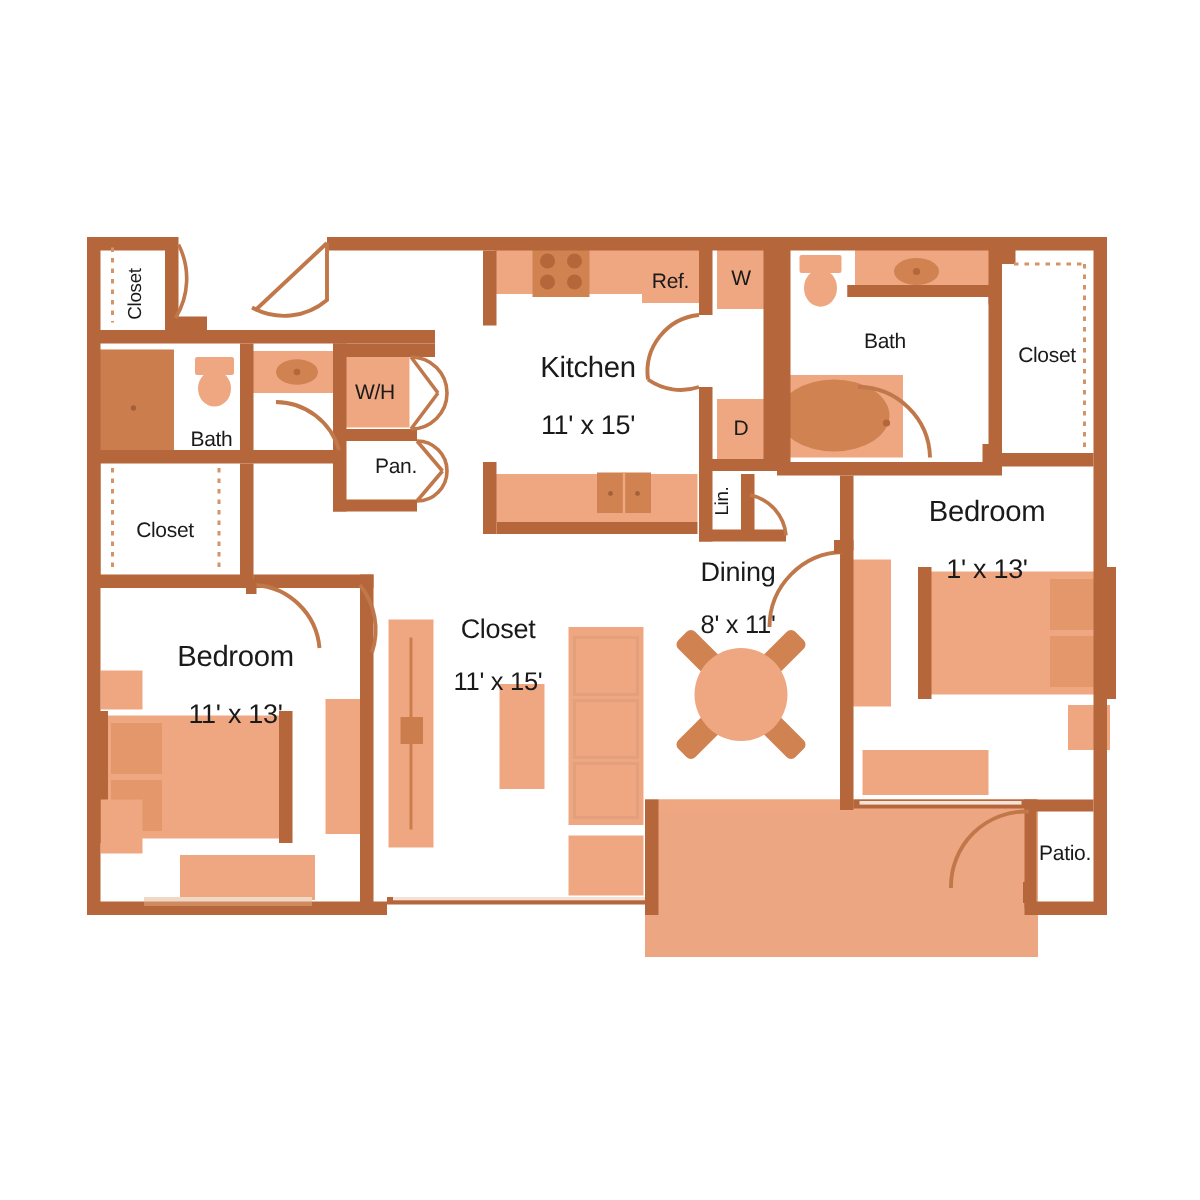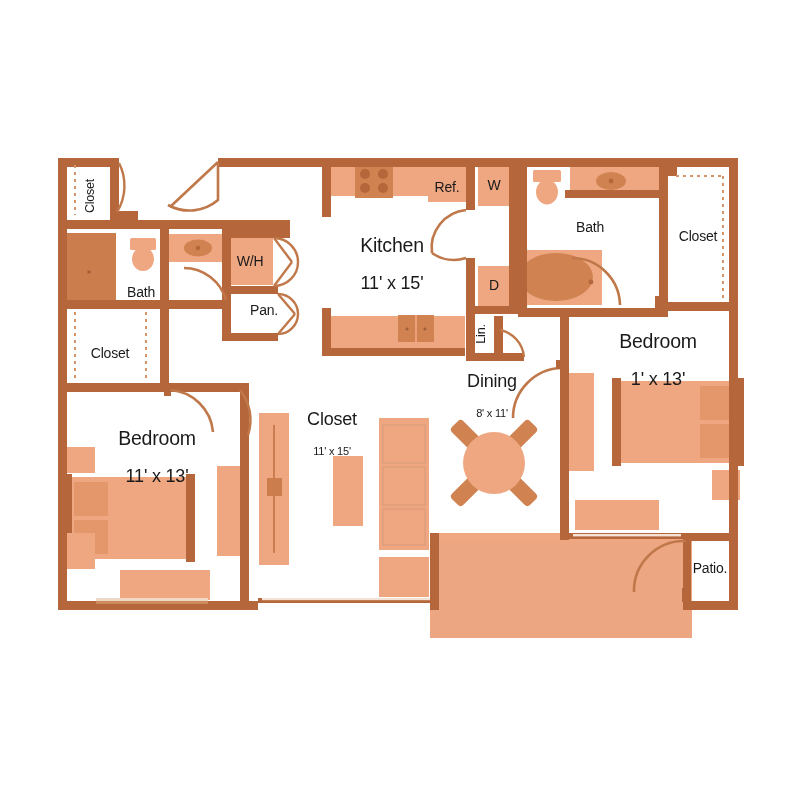--- a/index.html
+++ b/index.html
@@ -33,21 +33,21 @@
     line-height: 1.12;
     white-space: nowrap;
     letter-spacing: -0.2px;
     pointer-events: none;
   }
   .label .l1 { display: block; font-weight: 400; }
   .label .l2 { display: block; font-weight: 400; margin-top: 16px; }
   .room-lg { font-size: 19.5px; }
   .room-lg .l2 { font-size: 18px; }
   .room-md { font-size: 18px; text-align: center; }
-  .room-md .l2 { font-size: 11px; }
+  .room-md .l2 { font-size: 17px; }
   .fix-sm { font-size: 14px; font-weight: 400; }
   .fix-xs { font-size: 12.5px; font-weight: 400; }
   .vert {
     transform-origin: center center;
   }
   .rot90 { transform: rotate(-90deg); }
 </style>
 </head>
 <body>
 

